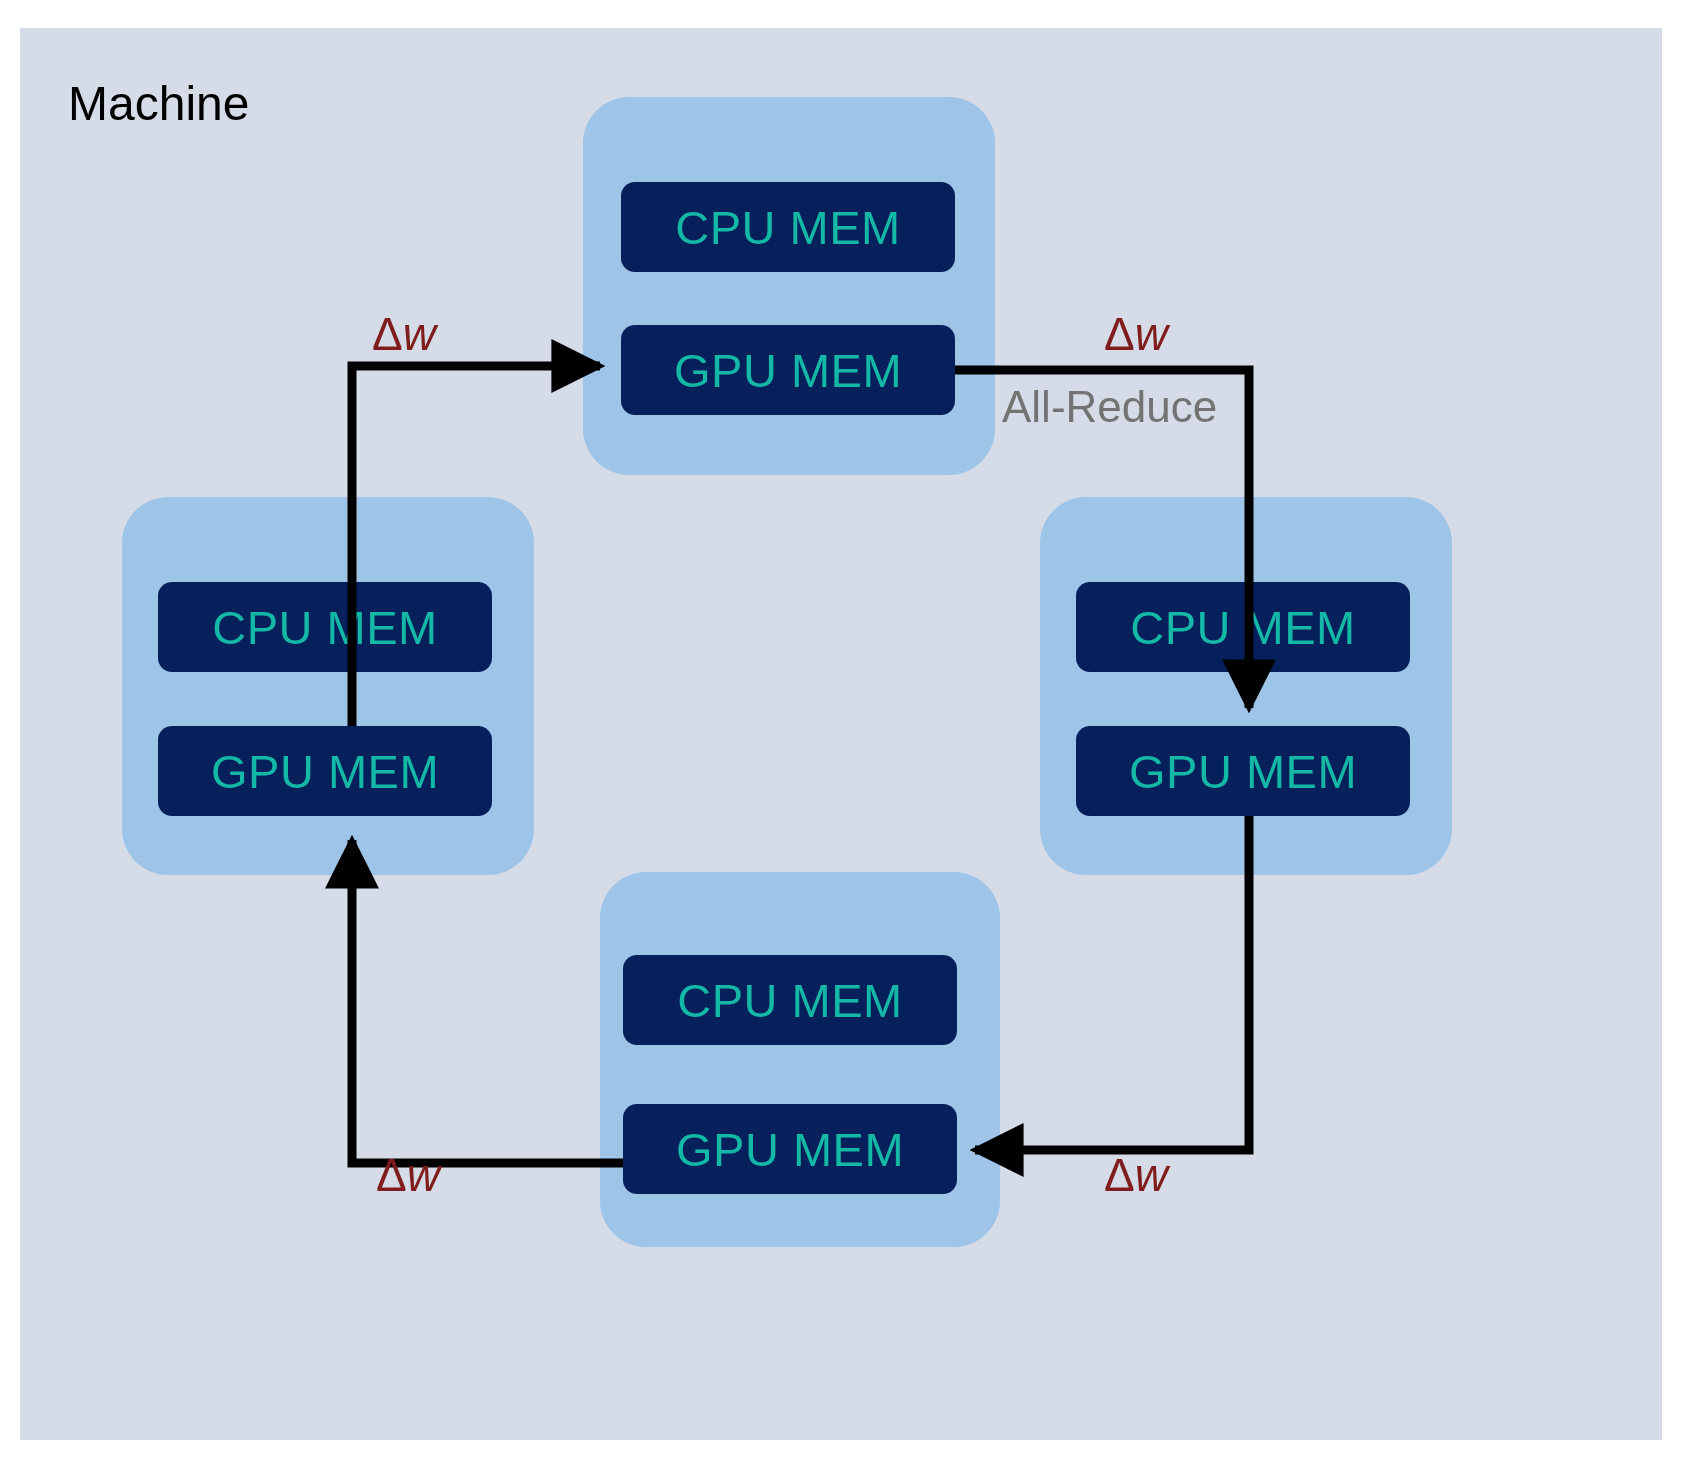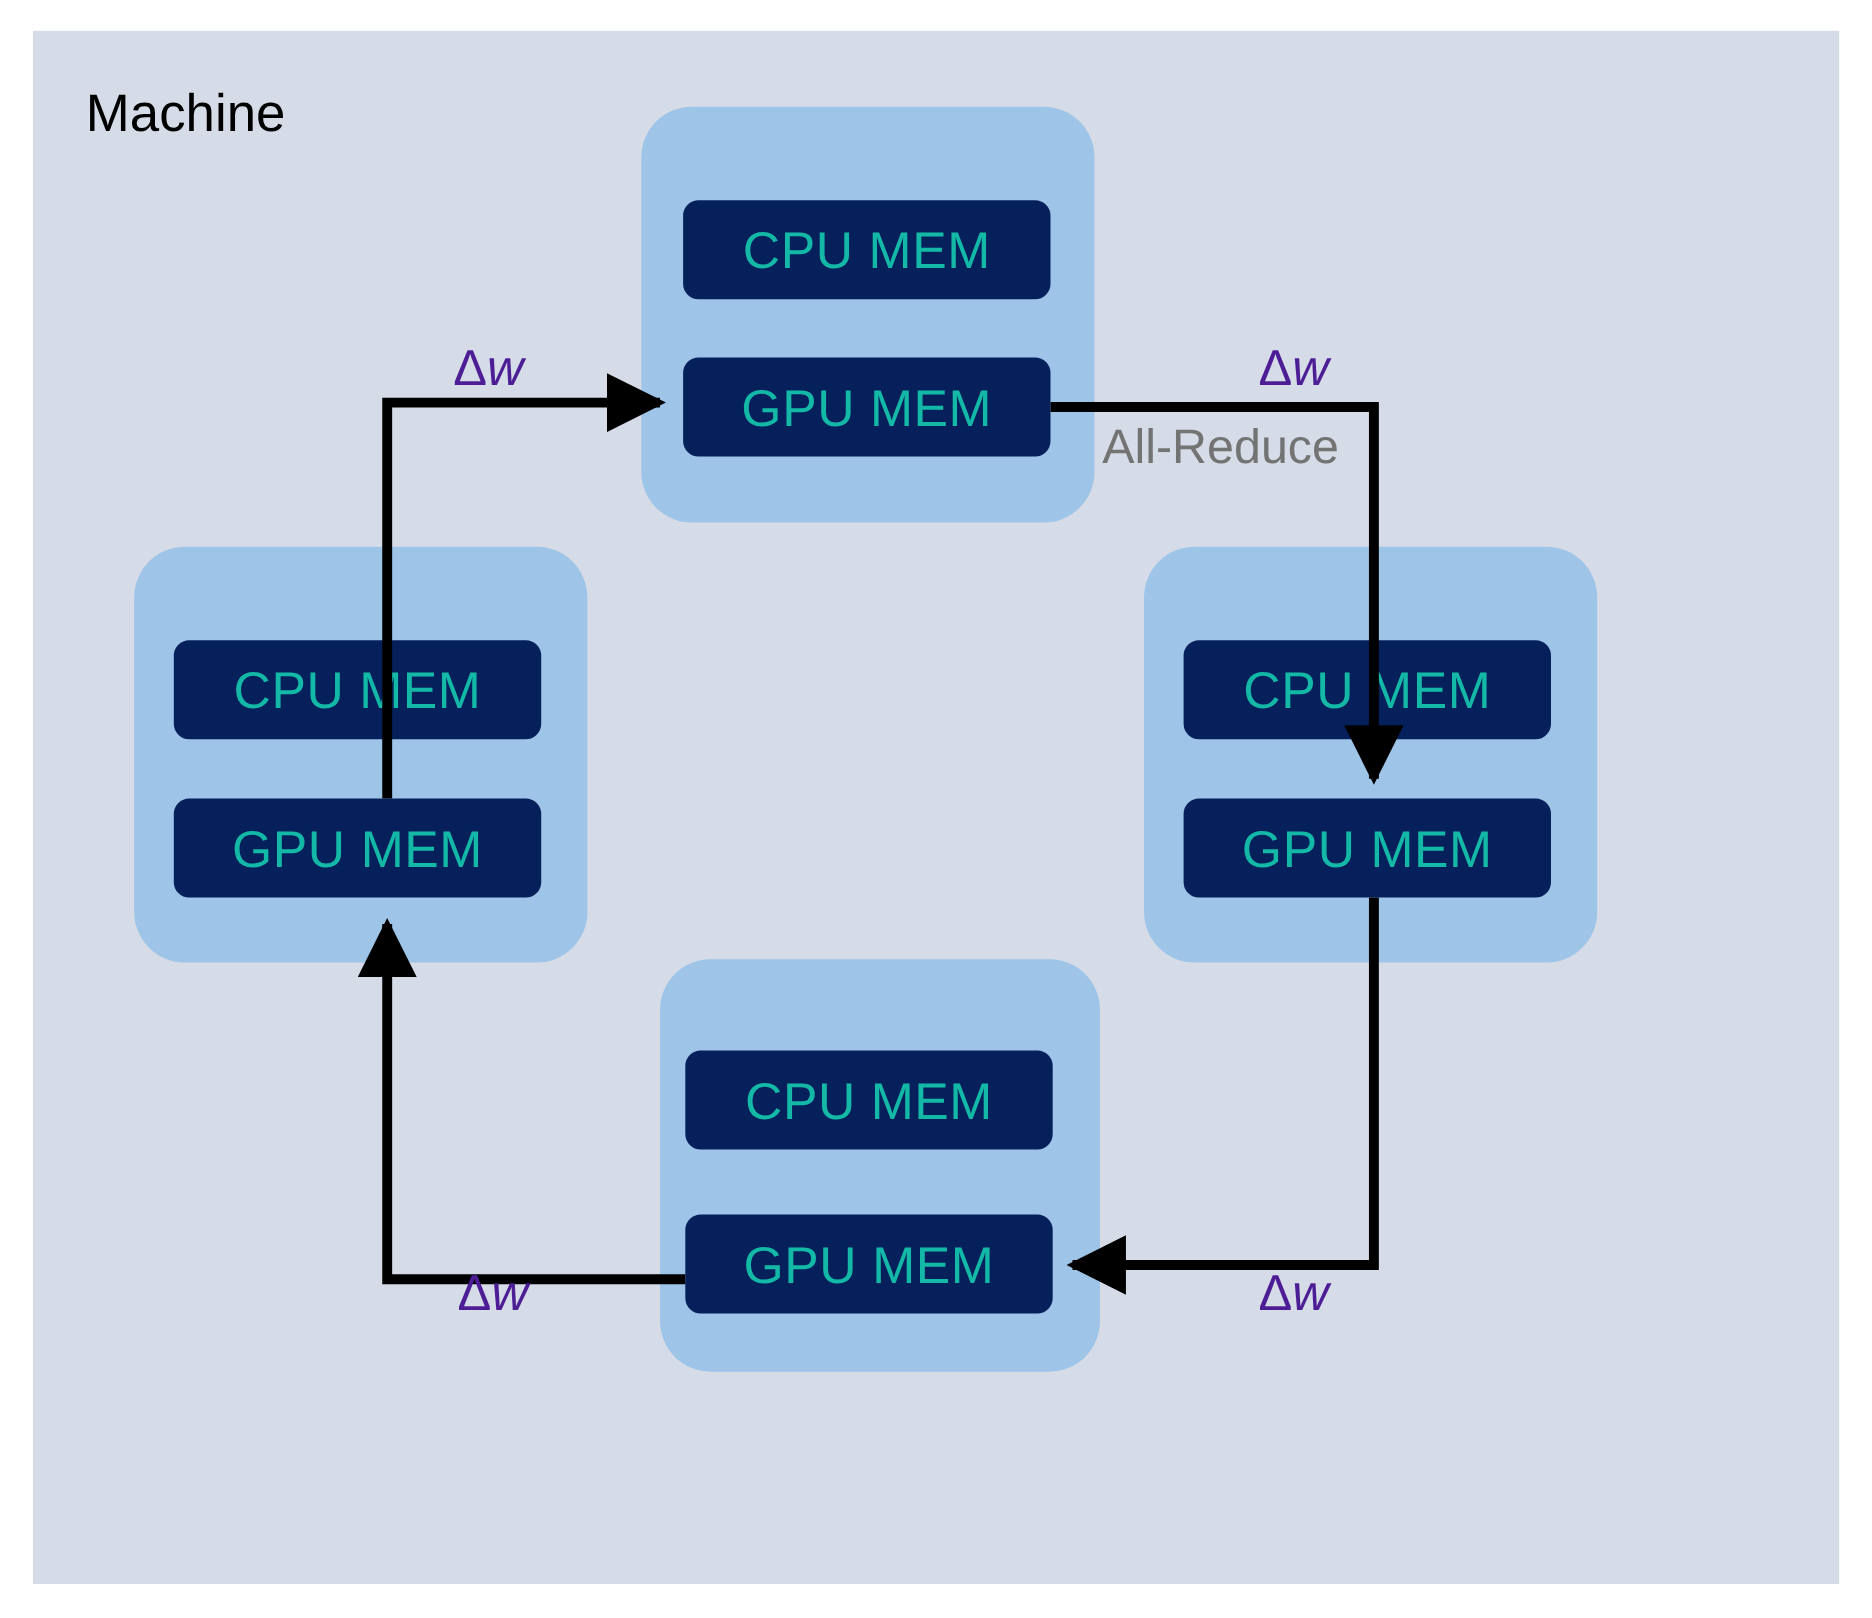--- a/index.html
+++ b/index.html
@@ -10,21 +10,21 @@
   #canvas {
     position: relative;
     width: 1702px;
     height: 1471px;
     background: #ffffff;
     font-family: "Liberation Sans", sans-serif;
     overflow: hidden;
   }
   #machine {
     position: absolute;
-    left: 30px;
+    left: 20px;
     top: 28px;
     width: 1642px;
     height: 1412px;
     background: #d6dce7;
   }
   #machine-label {
     position: absolute;
     left: 48px;
     top: 52px;
     font-size: 48px;
@@ -86,24 +86,23 @@
     left: 0;
     top: 0;
     width: 1702px;
     height: 1471px;
     pointer-events: none;
   }
   .dw {
     position: absolute;
     font-size: 46px;
     font-style: italic;
-    color: #4c1d95;
+    color: #7f1d1d;
     line-height: 1;
     white-space: nowrap;
-    margin-left: 40px;
   }
   .dw .delta { font-style: normal; }
   #dw-topleft     { left: 372px;  top: 311px; }
   #dw-topright    { left: 1104px; top: 311px; }
   #dw-bottomleft  { left: 376px;  top: 1152px; }
   #dw-bottomright { left: 1104px; top: 1152px; }
   #allreduce-label {
     position: absolute;
     left: 1002px;
     top: 385px;

